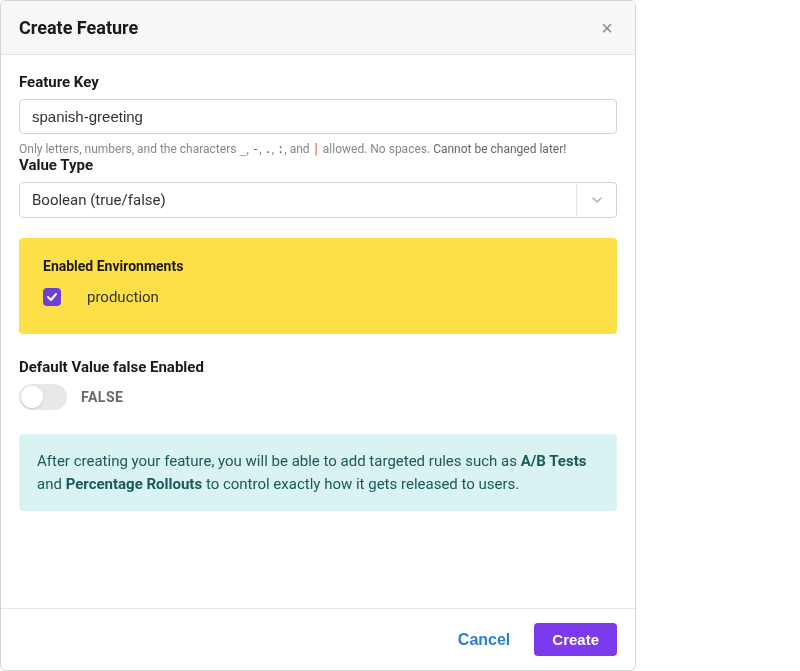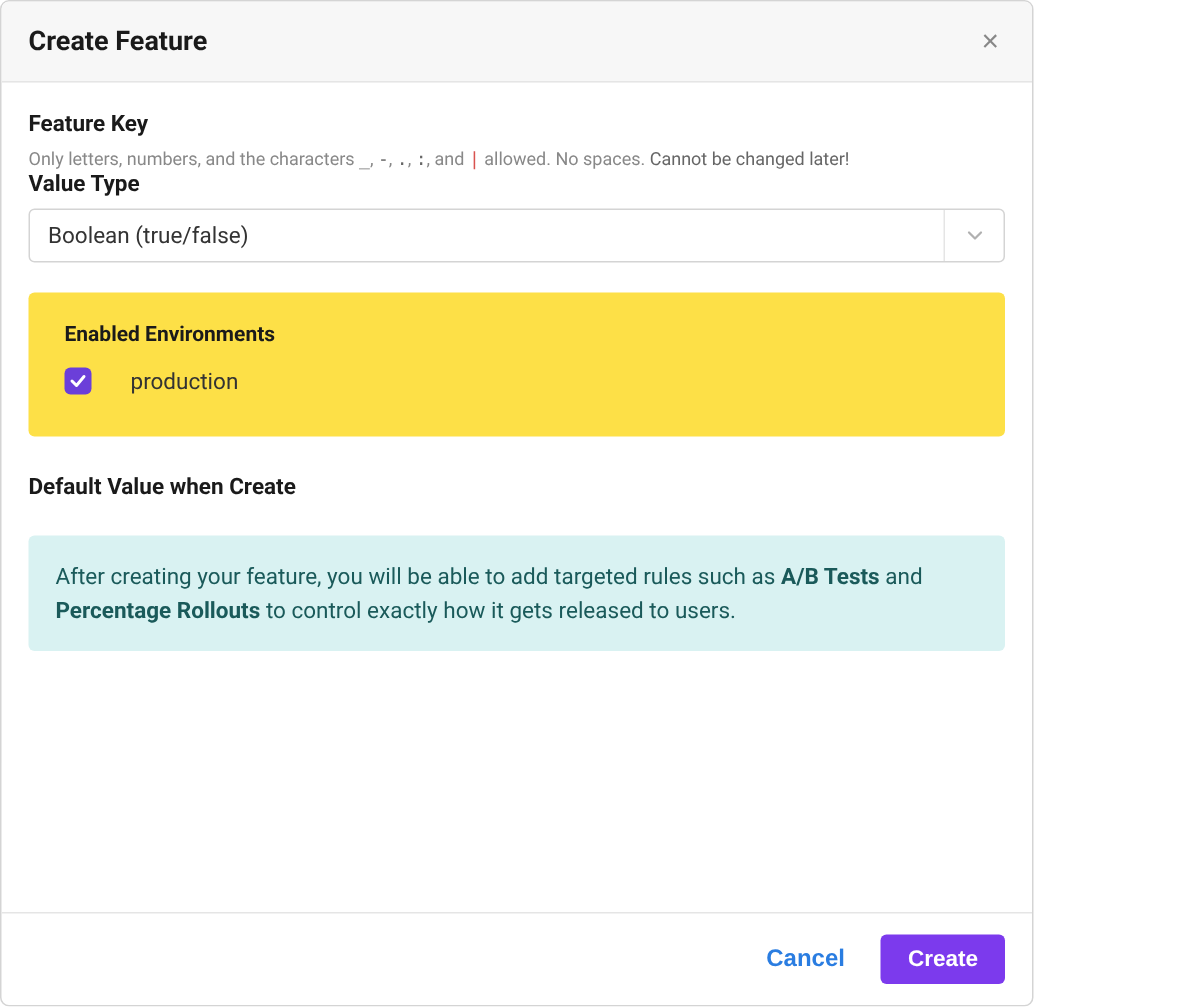--- a/index.html
+++ b/index.html
@@ -1,17 +1,17 @@
 <!DOCTYPE html>
 <html><head>
   <meta charset="utf-8">
   <style>
     * { box-sizing: border-box; margin: 0; padding: 0; }
     body { font-family: -apple-system, BlinkMacSystemFont, "Segoe UI", Roboto, sans-serif; background: #fff; color: #1a1a1a; }
-    .modal { width: 689px; height: 671px; border: 1px solid #d4d4d4; border-radius: 6px; background: #fff; display: flex; flex-direction: column; overflow: hidden; }
+    .modal { width: 636px; height: 671px; border: 1px solid #d4d4d4; border-radius: 6px; background: #fff; display: flex; flex-direction: column; overflow: hidden; }
     .modal-header { display: flex; align-items: center; justify-content: space-between; padding: 16px 18px; border-bottom: 1px solid #e5e5e5; background: #f7f7f7; }
     .modal-title { font-size: 18px; font-weight: 700; color: #1a1a1a; }
     .close-btn { background: none; border: none; cursor: pointer; color: #888; font-size: 20px; line-height: 1; padding: 0 4px; }
     .modal-body { padding: 18px; flex: 1; overflow-y: auto; }
     .field-label { font-size: 15px; font-weight: 700; color: #1a1a1a; margin-bottom: 8px; display: block; }
     .text-input { width: 100%; padding: 8px 12px; font-size: 15px; border: 1px solid #d4d4d4; border-radius: 4px; color: #333; background: #fff; }
     .helper-text { font-size: 12px; color: #888; margin-top: 8px; }
     .helper-text .mono { font-family: ui-monospace, Menlo, Consolas, monospace; color: #666; }
     .helper-text .pipe { color: #d9534f; }
     .helper-text .bold { font-weight: 400; color: #666; }
@@ -46,20 +46,21 @@
   <div class="modal-header">
     <div class="modal-title">Create Feature</div>
     <button class="close-btn">
       <span>×</span>
     </button>
   </div>
 
   <div class="modal-body">
 
     <label class="field-label">Feature Key</label>
+    <input type="text" class="text-input" value="spanish-greeting" style="">
     <div class="helper-text">
       <span>Only letters, numbers, and the characters </span><span class="mono">_</span><span>, </span><span class="mono">-</span><span>, </span><span class="mono">.</span><span>, </span><span class="mono">:</span><span>, and </span><span class="mono pipe">|</span><span> allowed. No spaces. </span><span class="bold">Cannot be changed later!</span>
     </div>
 
 
     <label class="field-label">Value Type</label>
     <div class="select-wrap">
       <div class="select-text">Boolean (true/false)</div>
       <div class="select-arrow">
         <svg class="chevron" viewBox="0 0 12 12">
@@ -74,21 +75,27 @@
         <div class="checkbox">
           <svg class="check" viewBox="0 0 12 12">
               <path d="M2 6 L5 9 L10 3" stroke="#fff" stroke-width="2" fill="none" stroke-linecap="round" stroke-linejoin="round"></path>
             </svg>
         </div>
         <span class="env-name">production</span>
       </div>
     </div>
 
     <div class="default-row">
-      <label class="field-label">Default Value when Create</label>
+      <label class="field-label">Default Value false Enabled</label>
+      <div class="toggle-row">
+        <div class="toggle">
+          <div class="toggle-knob"></div>
+        </div>
+        <span class="toggle-label">FALSE</span>
+      </div>
     </div>
 
     <div class="info-box">
       <span>After creating your feature, you will be able to add targeted rules such as </span><b>A/B Tests</b><span> and </span><b>Percentage Rollouts</b><span> to control exactly how it gets released to users.</span>
     </div>
 
   </div>
 
   <div class="modal-footer">
     <button class="btn-cancel">Cancel</button>

